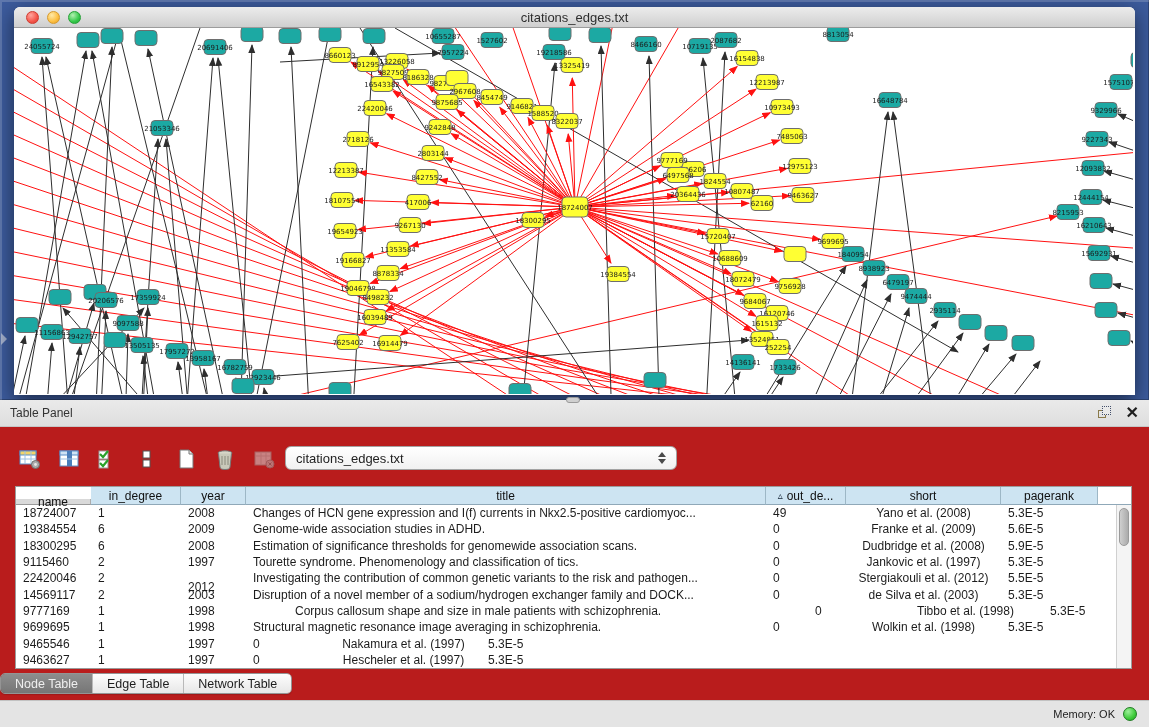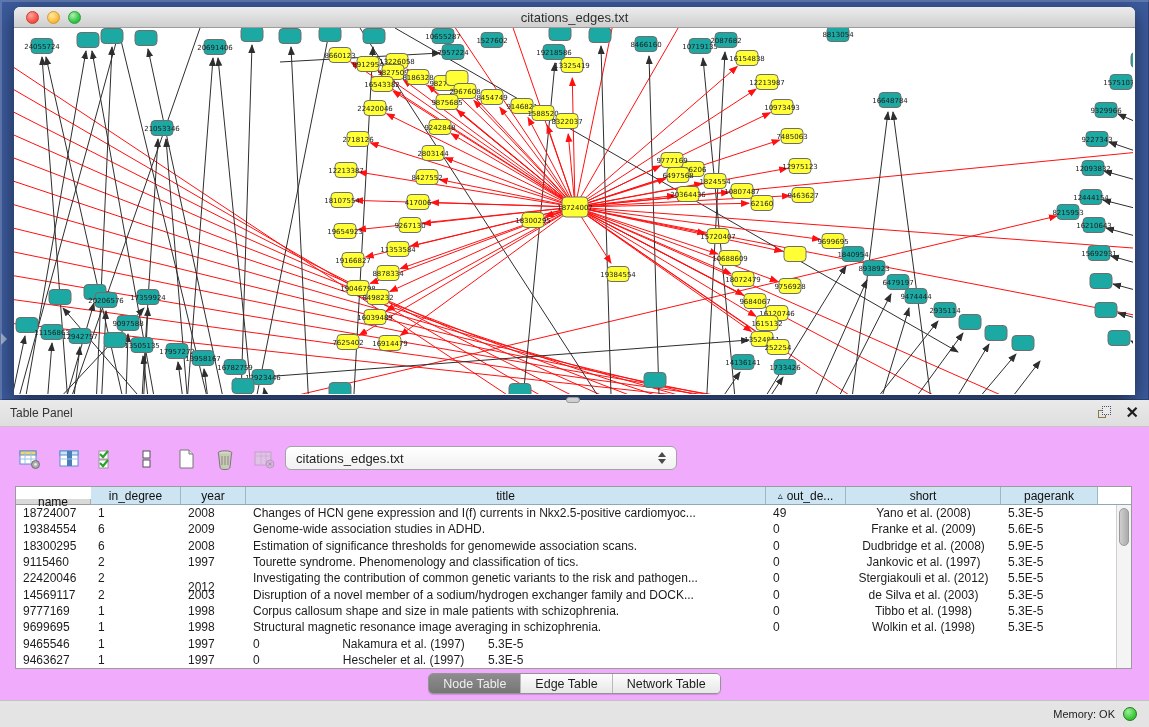--- a/index.html
+++ b/index.html
@@ -23,21 +23,21 @@
   .lights { position:absolute; left:12px; top:4px; display:flex; gap:8px; }
   .light { width:13px; height:13px; border-radius:50%; }
   .light.red   { background:radial-gradient(circle at 35% 30%, #ffa59d, #f4564a 60%, #d63a30); border:1px solid #ce3a30; }
   .light.yellow{ background:radial-gradient(circle at 35% 30%, #ffe9a8, #fdbf41 60%, #df9b27); border:1px solid #d79a2c; }
   .light.green { background:radial-gradient(circle at 35% 30%, #b2f0b0, #35c94a 60%, #23a436); border:1px solid #24a135; }
   .graph-canvas { position:relative; width:1119px; height:366px; background:#fff; overflow:hidden; }
   .graph-canvas svg { display:block; }
 
   
   .table-section { position:absolute; left:0; top:400px; width:1149px; height:327px;
-    background:#f0abfc; }
+    background:#b91c1c; }
   .splitter-notch { position:absolute; left:566px; top:-3px; width:14px; height:6px;
     background:#cfcfcf; border:1px solid #9a9a9a; border-radius:3px; }
   .panel-titlebar { height:27px; background:linear-gradient(#eaeaea,#dedede);
     border-bottom:1px solid #c6c6c6; display:flex; align-items:center; padding:0 10px; }
   .panel-titlebar .ptitle { font-size:12px; color:#333; }
   .panel-titlebar .spacer { flex:1; }
   .float-icon { position:relative; width:14px; height:14px; margin-right:14px; }
   .float-icon .sq1 { position:absolute; left:0; top:4px; width:8px; height:8px; border:1px solid #8a7a4a; }
   .float-icon .sq2 { position:absolute; left:4px; top:0; width:9px; height:9px; border:1px dotted #44506b; background:#e9e9e9; }
   .close-icon { font-size:16px; font-weight:bold; color:#1e1e1e; line-height:14px; cursor:default; }
@@ -64,21 +64,21 @@
   .th .sort { font-size:10px; margin-right:4px; color:#123; }
   .tbody { position:relative; }
   .tr { display:flex; height:16.3px; align-items:center; }
   .td { flex:none; font-size:12px; color:#1c1c1c; padding:0 7px; white-space:nowrap; overflow:hidden; }
   .td.center { text-align:center; }
   .vscroll { position:absolute; right:0; top:18px; width:15px; height:165px;
     background:#f4f4f4; border-left:1px solid #d0d0d0; }
   .vscroll .thumb { position:absolute; left:2px; top:3px; width:10px; height:38px;
     background:linear-gradient(90deg,#cfcfcf,#ababab); border-radius:6px; border:1px solid #9a9a9a; }
 
-  .tabs { position:absolute; left:0; right:0; top:273px; display:flex; justify-content:center; }
+  .tabs { position:absolute; left:0; right:0; top:273px; display:flex; }
   .seg { display:flex; border:1px solid #949494; border-radius:5px; overflow:hidden;
     box-shadow:0 1px 1px rgba(0,0,0,.15); height:21px; }
   .seg .tab { padding:0 14px; display:flex; align-items:center; font-size:12.5px; color:#1d1d1d;
     background:linear-gradient(#fdfdfd,#e7e7e7); border-right:1px solid #b9b9b9; cursor:default; }
   .seg .tab:last-child { border-right:none; }
   .seg .tab.active { background:linear-gradient(#8d8d8d,#767676); color:#efefef; }
 
   .statusbar { position:absolute; left:0; right:0; bottom:0; height:27px;
     border-top:1px solid #c2c2c2; background:#e4e4e4;
     display:flex; align-items:center; justify-content:flex-end; padding:0 12px; }
@@ -883,21 +883,21 @@
             <div class="td" style="width: 65px;">2003</div>
             <div class="td" style="width: 520px;">Disruption of a novel member of a sodium/hydrogen exchanger family and DOCK...</div>
             <div class="td" style="width: 80px;">0</div>
             <div class="td center" style="width: 155px;">de Silva et al. (2003)</div>
             <div class="td" style="width: 97px;">5.3E-5</div>
           </div>
           <div class="tr">
             <div class="td" style="width: 75px;">9777169</div>
             <div class="td" style="width: 90px;">1</div>
             <div class="td" style="width: 65px;">1998</div>
-            <div class="td" style="width: 520px;">Corpus callosum shape and size in male patients with schizophrenia.</div>
+            <div class="td" style="width: 520px; margin-left: 42px;">Corpus callosum shape and size in male patients with schizophrenia.</div>
             <div class="td" style="width: 80px;">0</div>
             <div class="td center" style="width: 155px;">Tibbo et al. (1998)</div>
             <div class="td" style="width: 97px;">5.3E-5</div>
           </div>
           <div class="tr">
             <div class="td" style="width: 75px;">9699695</div>
             <div class="td" style="width: 90px;">1</div>
             <div class="td" style="width: 65px;">1998</div>
             <div class="td" style="width: 520px;">Structural magnetic resonance image averaging in schizophrenia.</div>
             <div class="td" style="width: 80px;">0</div>

